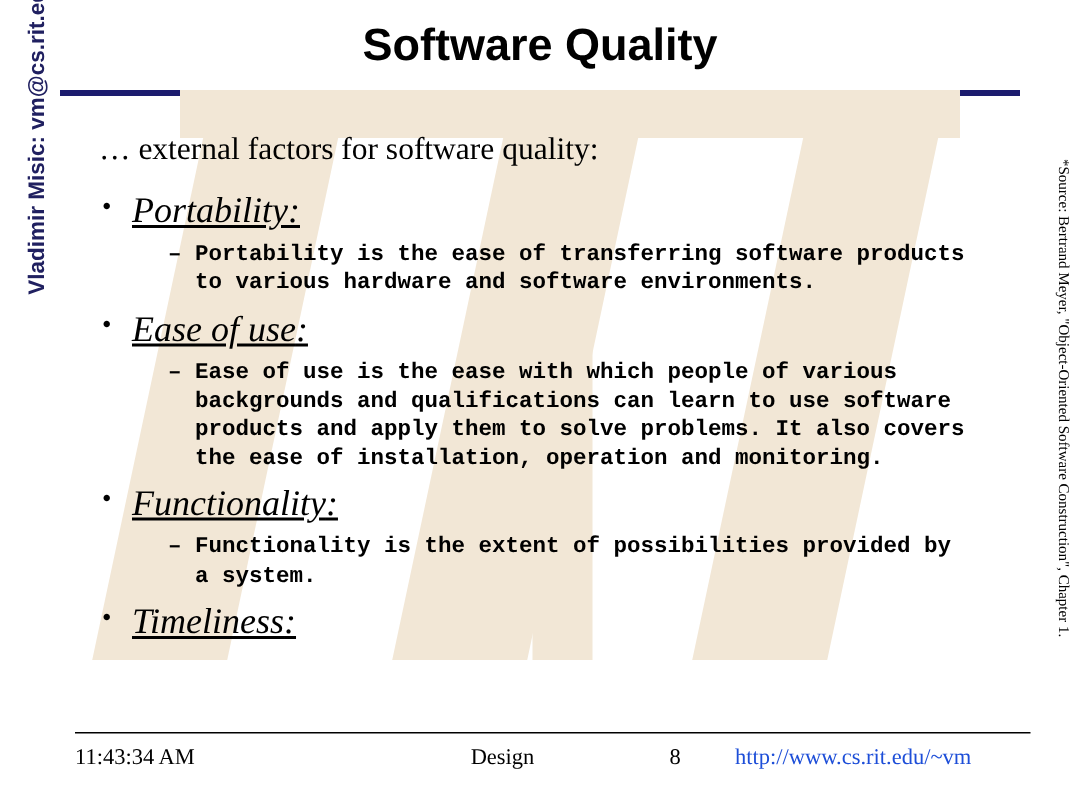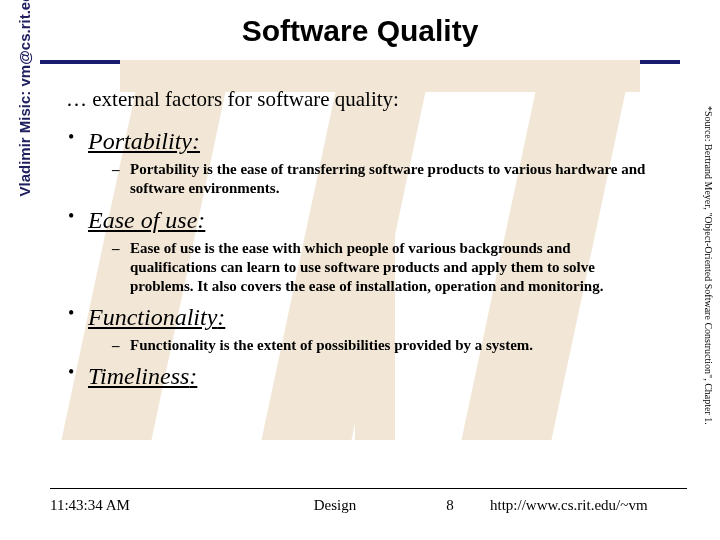--- a/index.html
+++ b/index.html
@@ -57,21 +57,21 @@
   .term {
     font-style: italic;
     font-size: 24px;
     text-decoration: underline;
   }
   ul.sub { list-style: none; margin-top: 4px; margin-bottom: 6px; }
   ul.sub > li {
     position: relative;
     padding-left: 42px;
     padding-right: 8px;
-    font-family: Liberation Serif, serif;
+    font-family: Liberation Mono, monospace;
     font-size: 15px;
     font-weight: bold;
     line-height: 1.28;
   }
   ul.sub > li::before {
     content: "–";
     position: absolute;
     left: 24px;
     top: 0;
   }
@@ -112,21 +112,21 @@
     margin-bottom: 8px;
   }
   .footer-row {
     display: flex;
     align-items: baseline;
     font-size: 15px;
   }
   .f-time { flex: 0 0 200px; }
   .f-design { flex: 0 0 170px; text-align: center; }
   .f-page { flex: 0 0 60px; text-align: center; }
-  .f-url { flex: 1; color: #000000; padding-left: 10px; }
+  .f-url { flex: 1; color: #1d4ed8; padding-left: 10px; }
 </style>
 </head>
 <body>
 
 <svg class="watermark" width="720" height="540">
   <g fill="#f2e7d6">
     <rect x="155" y="80" width="90" height="360" transform="skewX(-12)"></rect>
     <rect x="355" y="80" width="90" height="360" transform="skewX(-12)"></rect>
     <rect x="555" y="80" width="90" height="360" transform="skewX(-12)"></rect>
     <rect x="120" y="60" width="520" height="32"></rect>

